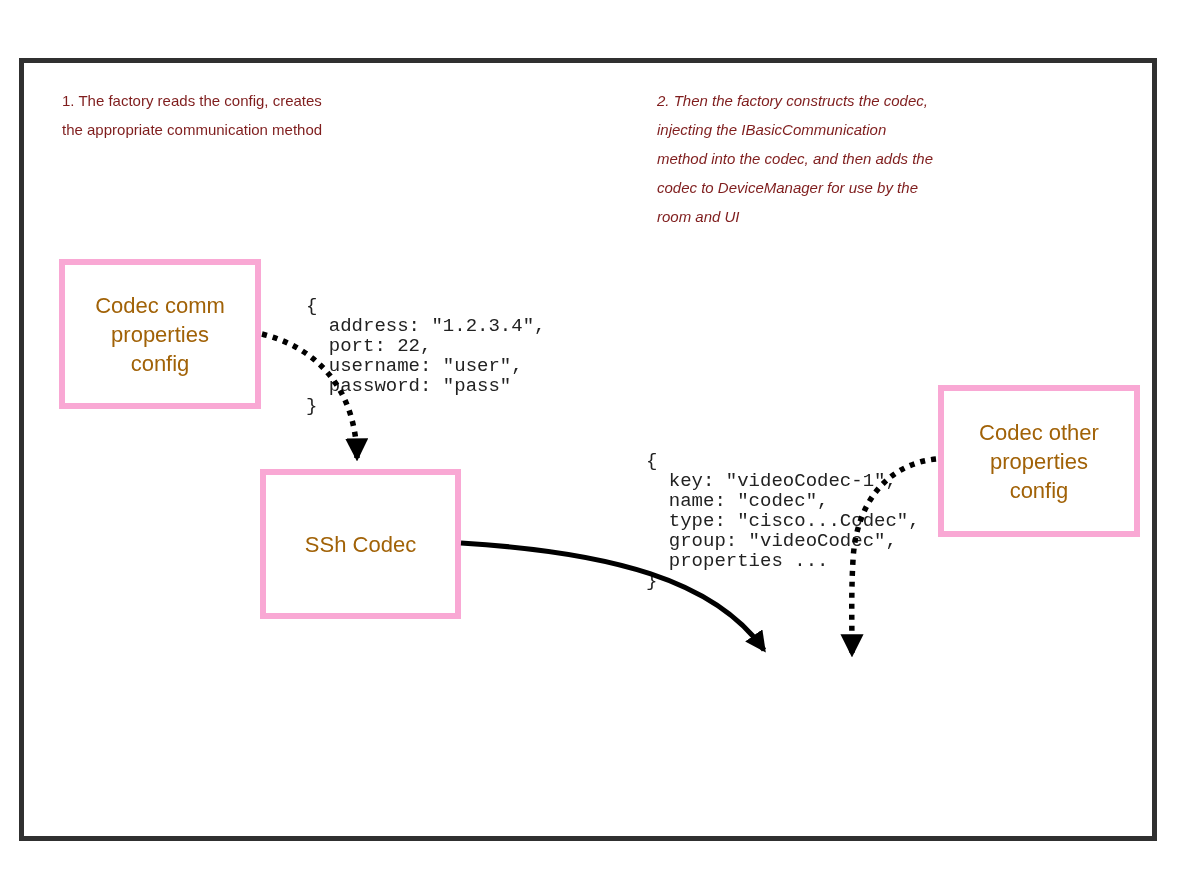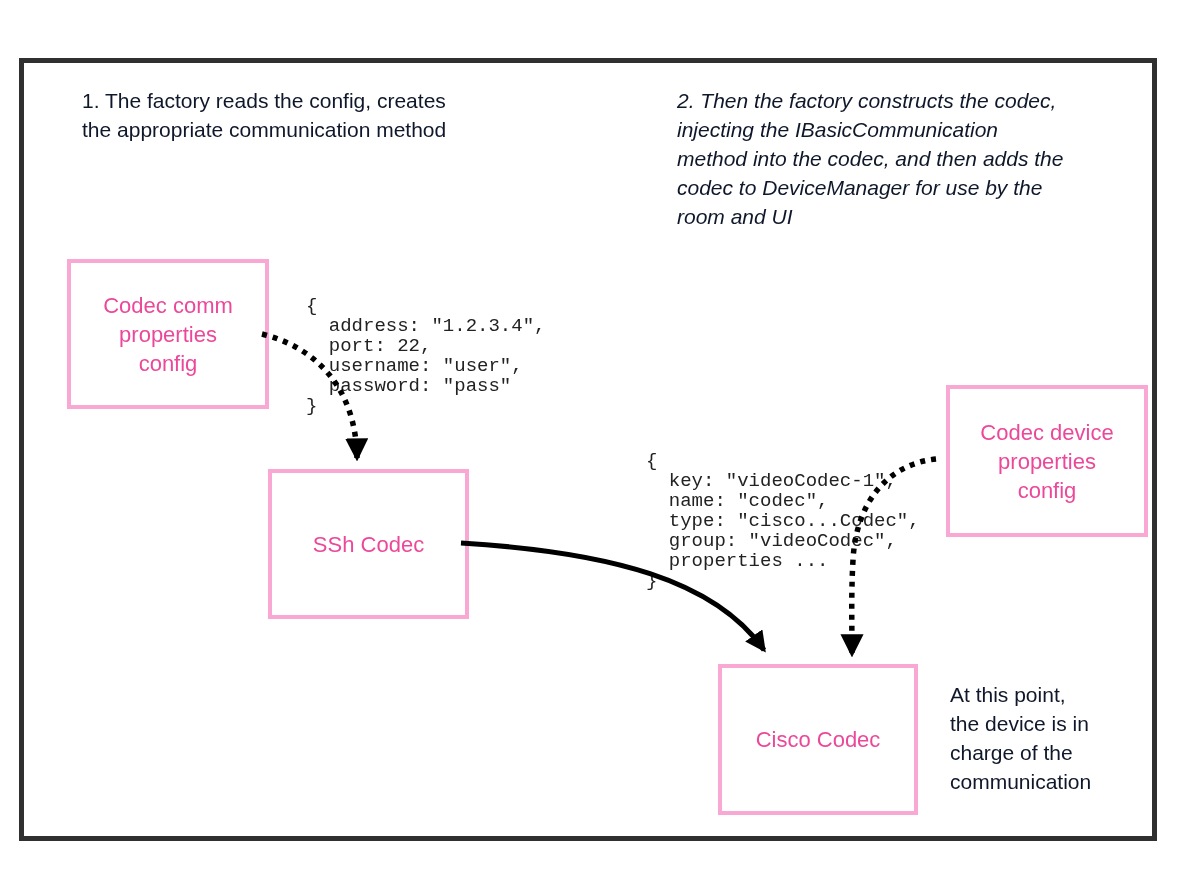--- a/index.html
+++ b/index.html
@@ -20,40 +20,38 @@
     left: 19px;
     top: 58px;
     width: 1138px;
     height: 783px;
     border: 5px solid #303030;
     box-sizing: border-box;
     background: #ffffff;
   }
   .note {
     position: absolute;
-    color: #0f172a;
-    font-size: 21px;
+    color: #7f1d1d;
+    font-size: 15px;
     line-height: 29px;
     white-space: pre-line;
-    margin-left: 20px;
   }
   .dbox {
     position: absolute;
-    border: 4px solid #f9a8d4;
+    border: 6px solid #f9a8d4;
     box-sizing: border-box;
     background: #ffffff;
     display: flex;
     align-items: center;
     justify-content: center;
     text-align: center;
-    color: #ec4899;
+    color: #a16207;
     font-size: 22px;
     line-height: 29px;
     white-space: pre-line;
-    margin-left: 8px;
   }
   .code {
     position: absolute;
     margin: 0;
     font-family: "Liberation Mono", "DejaVu Sans Mono", monospace;
     font-size: 19px;
     line-height: 20px;
     color: #222222;
     white-space: pre;
   }
@@ -75,44 +73,37 @@
 
   <div class="note" style="left:62px; top:86px; width:470px;">1. The factory reads the config, creates
 the appropriate communication method</div>
 
   <div class="note" style="left:657px; top:86px; width:480px;font-style:italic;">2. Then the factory constructs the codec,
 injecting the IBasicCommunication
 method into the codec, and then adds the
 codec to DeviceManager for use by the
 room and UI</div>
 
-  <div class="note" style="left:930px; top:680px; width:220px;">At this point,
-the device is in
-charge of the
-communication</div>
 
   <div class="dbox" style="left:59px; top:259px; width:202px; height:150px;">
     <span>Codec comm
 properties
 config</span>
   </div>
 
   <div class="dbox" style="left:260px; top:469px; width:201px; height:150px;">
     <span>SSh Codec</span>
   </div>
 
   <div class="dbox" style="left:938px; top:385px; width:202px; height:152px;">
-    <span>Codec device
+    <span>Codec other
 properties
 config</span>
   </div>
 
-  <div class="dbox" style="left:710px; top:664px; width:200px; height:151px;">
-    <span>Cisco Codec</span>
-  </div>
 
   <pre class="code" style="left:306px; top:296px;">{
   address: "1.2.3.4",
   port: 22,
   username: "user",
   password: "pass"
 }</pre>
 
   <pre class="code" style="left:646px; top:451px;">{
   key: "videoCodec-1",

